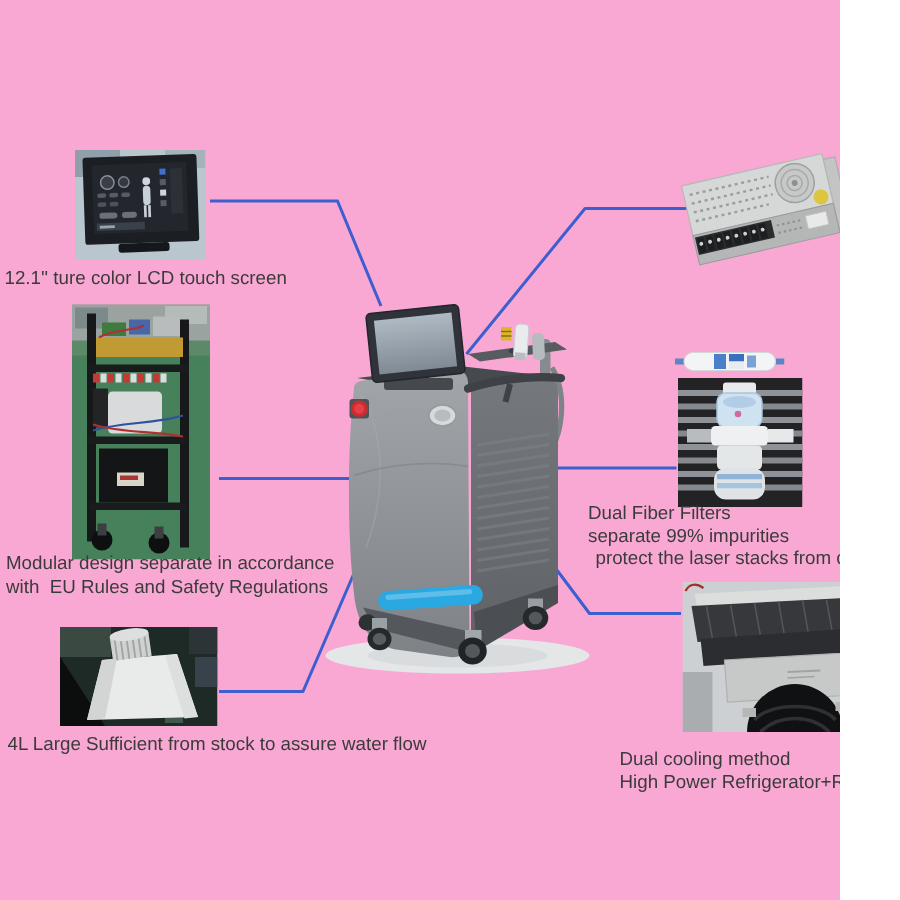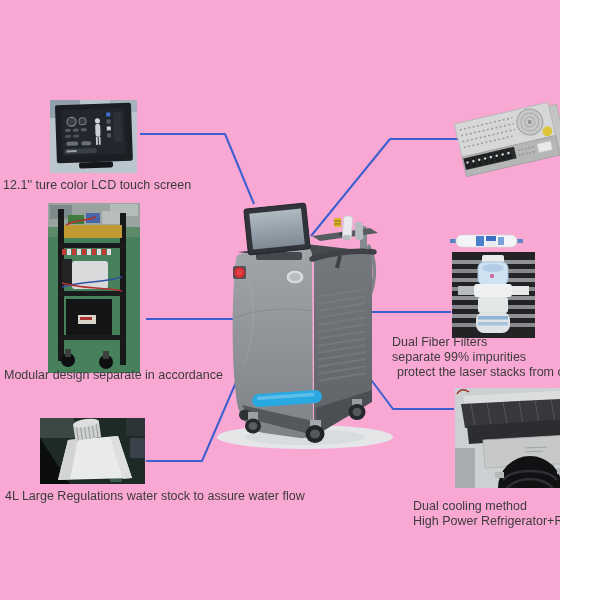--- a/index.html
+++ b/index.html
@@ -364,24 +364,25 @@
     </svg>
   </div>
 
   <div class="label txt" style="left:3px;top:178px;">
     <div class="line">12.1'' ture color LCD touch screen</div>
   </div>
 
 
   <div class="label txt lh16" style="left:4px;top:367px;">
     <div class="line">Modular design separate in accordance</div>
+    <div class="line">with  EU Rules and Safety Regulations</div>
   </div>
 
   <div class="label txt" style="left:5px;top:489px;">
-    <div class="line">4L Large Regulations water stock to assure water flow</div>
+    <div class="line">4L Large Sufficient from stock to assure water flow</div>
   </div>
 
   <div class="label txt" style="left:392px;top:335px;">
     <div class="line">Dual Fiber Filters</div>
     <div class="line">separate 99% impurities</div>
     <div class="line" style="padding-left:5px;">protect the laser stacks from corrosion</div>
   </div>
 
   <div class="label txt" style="left:413px;top:499px;">
     <div class="line">Dual cooling method</div>

